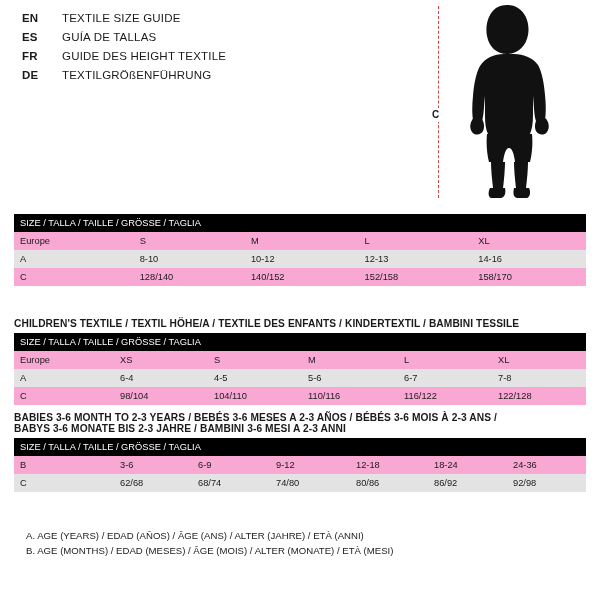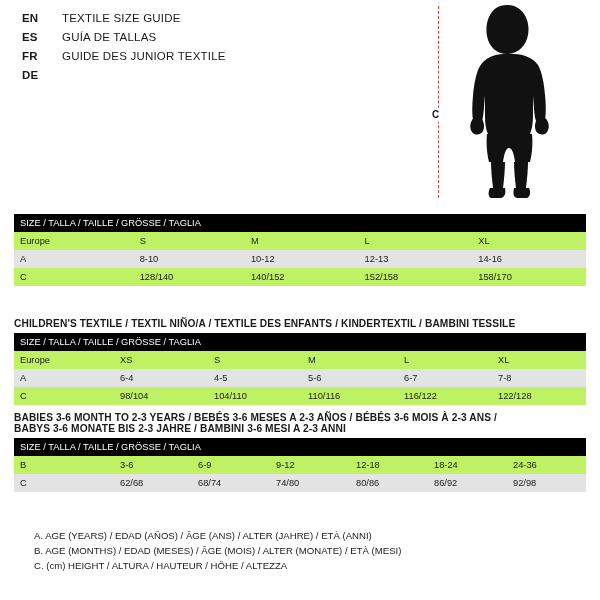--- a/index.html
+++ b/index.html
@@ -112,27 +112,27 @@
   tr.head-row td {
     background: #000000;
     color: #ffffff;
     font-weight: normal;
     font-size: 9.3px;
   }
   tr.alt-row td {
     background: #e3e3e3;
   }
   tr.plain-row td {
-    background: #bef264;
+    background: #f9a8d4;
   }
 
   
   .legend {
     position: absolute;
-    left: 34px;
+    left: 26px;
     width: 560px;
     font-size: 9.6px;
     line-height: 15px;
     color: #1a1a1a;
   }
   .legend div {
     white-space: nowrap;
   }
 </style>
 </head>
@@ -144,24 +144,25 @@
     <div class="header-row">
       <span class="header-lang">EN</span>
       <span class="header-text">TEXTILE SIZE GUIDE</span>
     </div>
     <div class="header-row">
       <span class="header-lang">ES</span>
       <span class="header-text">GUÍA DE TALLAS</span>
     </div>
     <div class="header-row">
       <span class="header-lang">FR</span>
-      <span class="header-text">GUIDE DES JUNIOR TEXTILE</span>
+      <span class="header-text">GUIDE DES HEIGHT TEXTILE</span>
     </div>
     <div class="header-row">
       <span class="header-lang">DE</span>
+      <span class="header-text">TEXTILGRÖßENFÜHRUNG</span>
     </div>
   </div>
 
   <div class="figure-area">
     <div class="dashed-line"></div>
     <div class="c-label">C</div>
     <svg class="silhouette" width="120" height="196" viewBox="0 0 120 196">
       <g fill="#111111">
 
         <path d="M44 4 C36 10 33 22 35 32 C37 43 45 50 55 50 C66 50 74 42 76 31 C78 20 74 9 66 4 C60 0 50 0 44 4 Z"></path>
@@ -214,21 +215,21 @@
           <td>128/140</td>
           <td>140/152</td>
           <td>152/158</td>
           <td>158/170</td>
         </tr>
       </tbody>
     </table>
   </div>
 
   <div class="section" style="top: 318px;">
-    <div class="section-title">CHILDREN'S TEXTILE / TEXTIL NIÑO/A / TEXTILE DES ENFANTS / KINDERTEXTIL / BAMBINI TESSILE</div>
+    <div class="section-title">CHILDREN'S TEXTILE / TEXTIL HÖHE/A / TEXTILE DES ENFANTS / KINDERTEXTIL / BAMBINI TESSILE</div>
     <table class="size-table">
       <colgroup>
         <col style="width:100px">
           <col style="width:94px">
           <col style="width:94px">
           <col style="width:96px">
           <col style="width:94px">
           <col style="width:94px">
       </colgroup>
       <tbody>
@@ -300,16 +301,15 @@
           <td>86/92</td>
           <td>92/98</td>
         </tr>
       </tbody>
     </table>
   </div>
 
   <div class="legend" style="top: 528px;">
     <div>A. AGE (YEARS) / EDAD (AÑOS) / ÂGE (ANS) / ALTER (JAHRE) / ETÀ (ANNI)</div>
     <div>B. AGE (MONTHS) / EDAD (MESES) / ÂGE (MOIS) / ALTER (MONATE) / ETÀ (MESI)</div>
-    <div>C. (cm) HEIGHT / ALTURA / HAUTEUR / HÖHE / ALTEZZA</div>
   </div>
 
 </div>
 
 </body></html>

